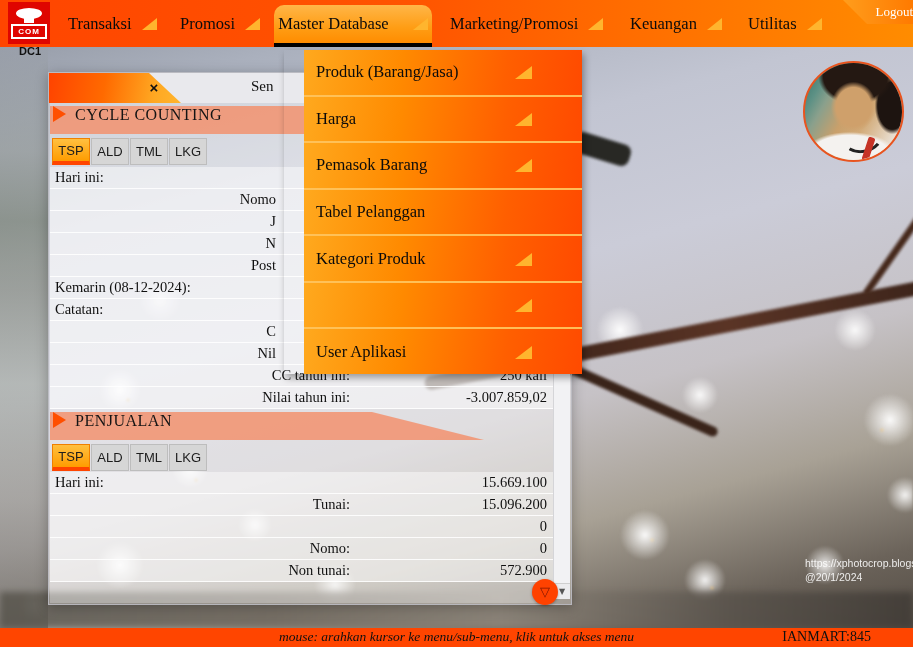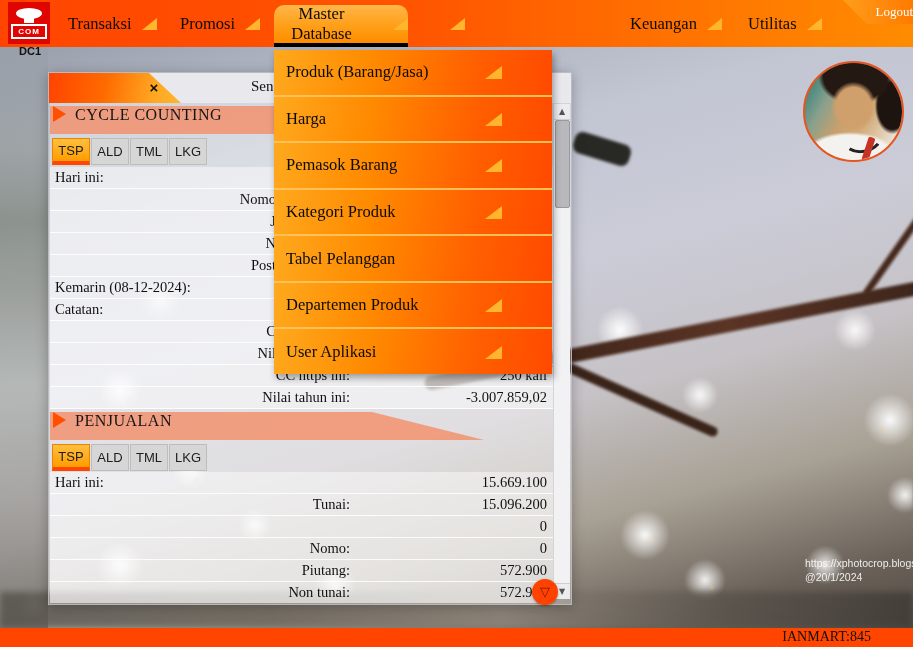--- a/index.html
+++ b/index.html
@@ -74,33 +74,33 @@
       display:flex;flex-direction:column;align-items:center;justify-content:center;gap:1px;}
   .logo .cyl-top{width:26px;height:11px;background:#fff;border-radius:50%;}
   .logo .cyl-stem{width:10px;height:7px;background:#fff;margin-top:-4px;}
   .logo .combox{width:32px;height:11px;border:2px solid #fff;color:#fff;display:flex;align-items:center;
       justify-content:center;font-family:"Liberation Sans",sans-serif;font-size:8px;font-weight:bold;letter-spacing:1px;}
   .logo-badge{position:absolute;left:19px;top:45px;font-family:"Liberation Sans",sans-serif;
       font-size:11px;font-weight:bold;color:#101010;}
   .menu-item{position:absolute;top:0;height:47px;display:flex;align-items:center;gap:10px;
       font-size:16.5px;cursor:default;}
   .tri{width:0;height:0;border-left:15px solid transparent;border-bottom:12px solid #ffb52e;}
-  .menu-tab{position:absolute;left:274px;top:5px;width:134px;height:38px;
+  .menu-tab{position:absolute;left:274px;top:5px;width:158px;height:38px;
       background:linear-gradient(180deg,#ffb648,#ff9d14 60%,#ff8c00);
       border-radius:10px 10px 0 0;border-bottom:4px solid #000;
-      display:flex;align-items:center;justify-content:center;gap:24px;font-size:16.5px;text-align:center;}
+      display:flex;align-items:center;justify-content:center;gap:24px;font-size:16.5px;}
   .logout{position:absolute;right:0;top:0;width:70px;height:24px;z-index:52;
       background:linear-gradient(90deg,#ff9d1c,#ff7a00);
       clip-path:polygon(0 0,100% 0,100% 100%,24px 100%);
       display:flex;align-items:center;justify-content:flex-end;padding-right:0;box-sizing:border-box;
       color:#fff;font-size:13px;}
 
   
-  .dropdown{position:absolute;left:274px;top:50px;width:278px;height:324px;z-index:60;
-      display:flex;flex-direction:column;box-shadow:2px 4px 7px rgba(0,0,0,.35);}
+  .dropdown{position:absolute;left:284px;top:50px;width:278px;height:324px;z-index:60;
+      display:flex;flex-direction:column;box-shadow:2px 4px 7px rgba(0,0,0,.35);padding-left:20px;}
   .dd-item{flex:1;position:relative;display:flex;align-items:center;padding-left:12px;
       font-size:16.5px;border-top:2px solid rgba(255,195,92,.95);
       background:linear-gradient(100deg,#ffa91e 0%,#ff8a00 35%,#ff5f00 72%,#ff4a00 100%);}
   .dd-item:first-child{border-top:none;}
   .dd-tri{position:absolute;right:50px;top:50%;margin-top:-6px;width:0;height:0;
       border-left:17px solid transparent;border-bottom:13px solid #ffb52e;}
 
   
   .panel{position:absolute;left:48px;top:72px;width:524px;height:533px;z-index:10;
       border:1px solid rgba(185,185,192,.9);box-sizing:border-box;
@@ -219,21 +219,21 @@
         <div class="row">
           <span class="lab-left">Catatan:</span>
         </div>
         <div class="row">
           <span class="lab-cut">C</span>
         </div>
         <div class="row">
           <span class="lab-cut">Nil</span>
         </div>
         <div class="row">
-          <span class="lab-right">CC https ini:</span>
+          <span class="lab-right">CC tahun ini:</span>
           <span class="val">250 kali</span>
         </div>
         <div class="row">
           <span class="lab-right">Nilai tahun ini:</span>
           <span class="val">-3.007.859,02</span>
         </div>
       </div>
 
       <div class="sec-header">
         <span class="play"></span>
@@ -255,24 +255,20 @@
           <span class="val">15.096.200</span>
         </div>
         <div class="row">
           <span class="val">0</span>
         </div>
         <div class="row">
           <span class="lab-right">Nomo:</span>
           <span class="val">0</span>
         </div>
         <div class="row">
-          <span class="lab-right">Piutang:</span>
-          <span class="val">572.900</span>
-        </div>
-        <div class="row">
           <span class="lab-right">Non tunai:</span>
           <span class="val">572.900</span>
         </div>
       </div>
     </div>
 
     <div class="expand-btn">▽</div>
 
     <div class="sb">
       <div class="sb-btn">▲</div>
@@ -288,28 +284,27 @@
     </div>
     <div class="dd-item">
       <span>Harga</span>
       <span class="dd-tri"></span>
     </div>
     <div class="dd-item">
       <span>Pemasok Barang</span>
       <span class="dd-tri"></span>
     </div>
     <div class="dd-item">
+      <span>Tabel Pelanggan</span>
+    </div>
+    <div class="dd-item">
       <span>Kategori Produk</span>
       <span class="dd-tri"></span>
     </div>
     <div class="dd-item">
-      <span>Tabel Pelanggan</span>
-    </div>
-    <div class="dd-item">
-      <span>Departemen Produk</span>
       <span class="dd-tri"></span>
     </div>
     <div class="dd-item">
       <span>User Aplikasi</span>
       <span class="dd-tri"></span>
     </div>
   </div>
 
   <div class="menubar">
     <div class="logo">
@@ -325,30 +320,32 @@
     </div>
     <div class="menu-item" style="left:180px;">
       <span>Promosi</span>
       <span class="tri"></span>
     </div>
     <div class="menu-tab">
       <span>Master Database</span>
       <span class="tri"></span>
     </div>
     <div class="menu-item" style="left:450px;">
+      <span>Marketing/Promosi</span>
       <span class="tri"></span>
     </div>
     <div class="menu-item" style="left:630px;">
       <span>Keuangan</span>
       <span class="tri"></span>
     </div>
     <div class="menu-item" style="left:748px;">
       <span>Utilitas</span>
       <span class="tri"></span>
     </div>
   </div>
   <div class="logout">Logout</div>
 
   <div class="statusbar">
+    <div class="hint">mouse: arahkan kursor ke menu/sub-menu, klik untuk akses menu</div>
     <div class="term">IANMART:845</div>
   </div>
 
 </div>
 
 </body></html>

